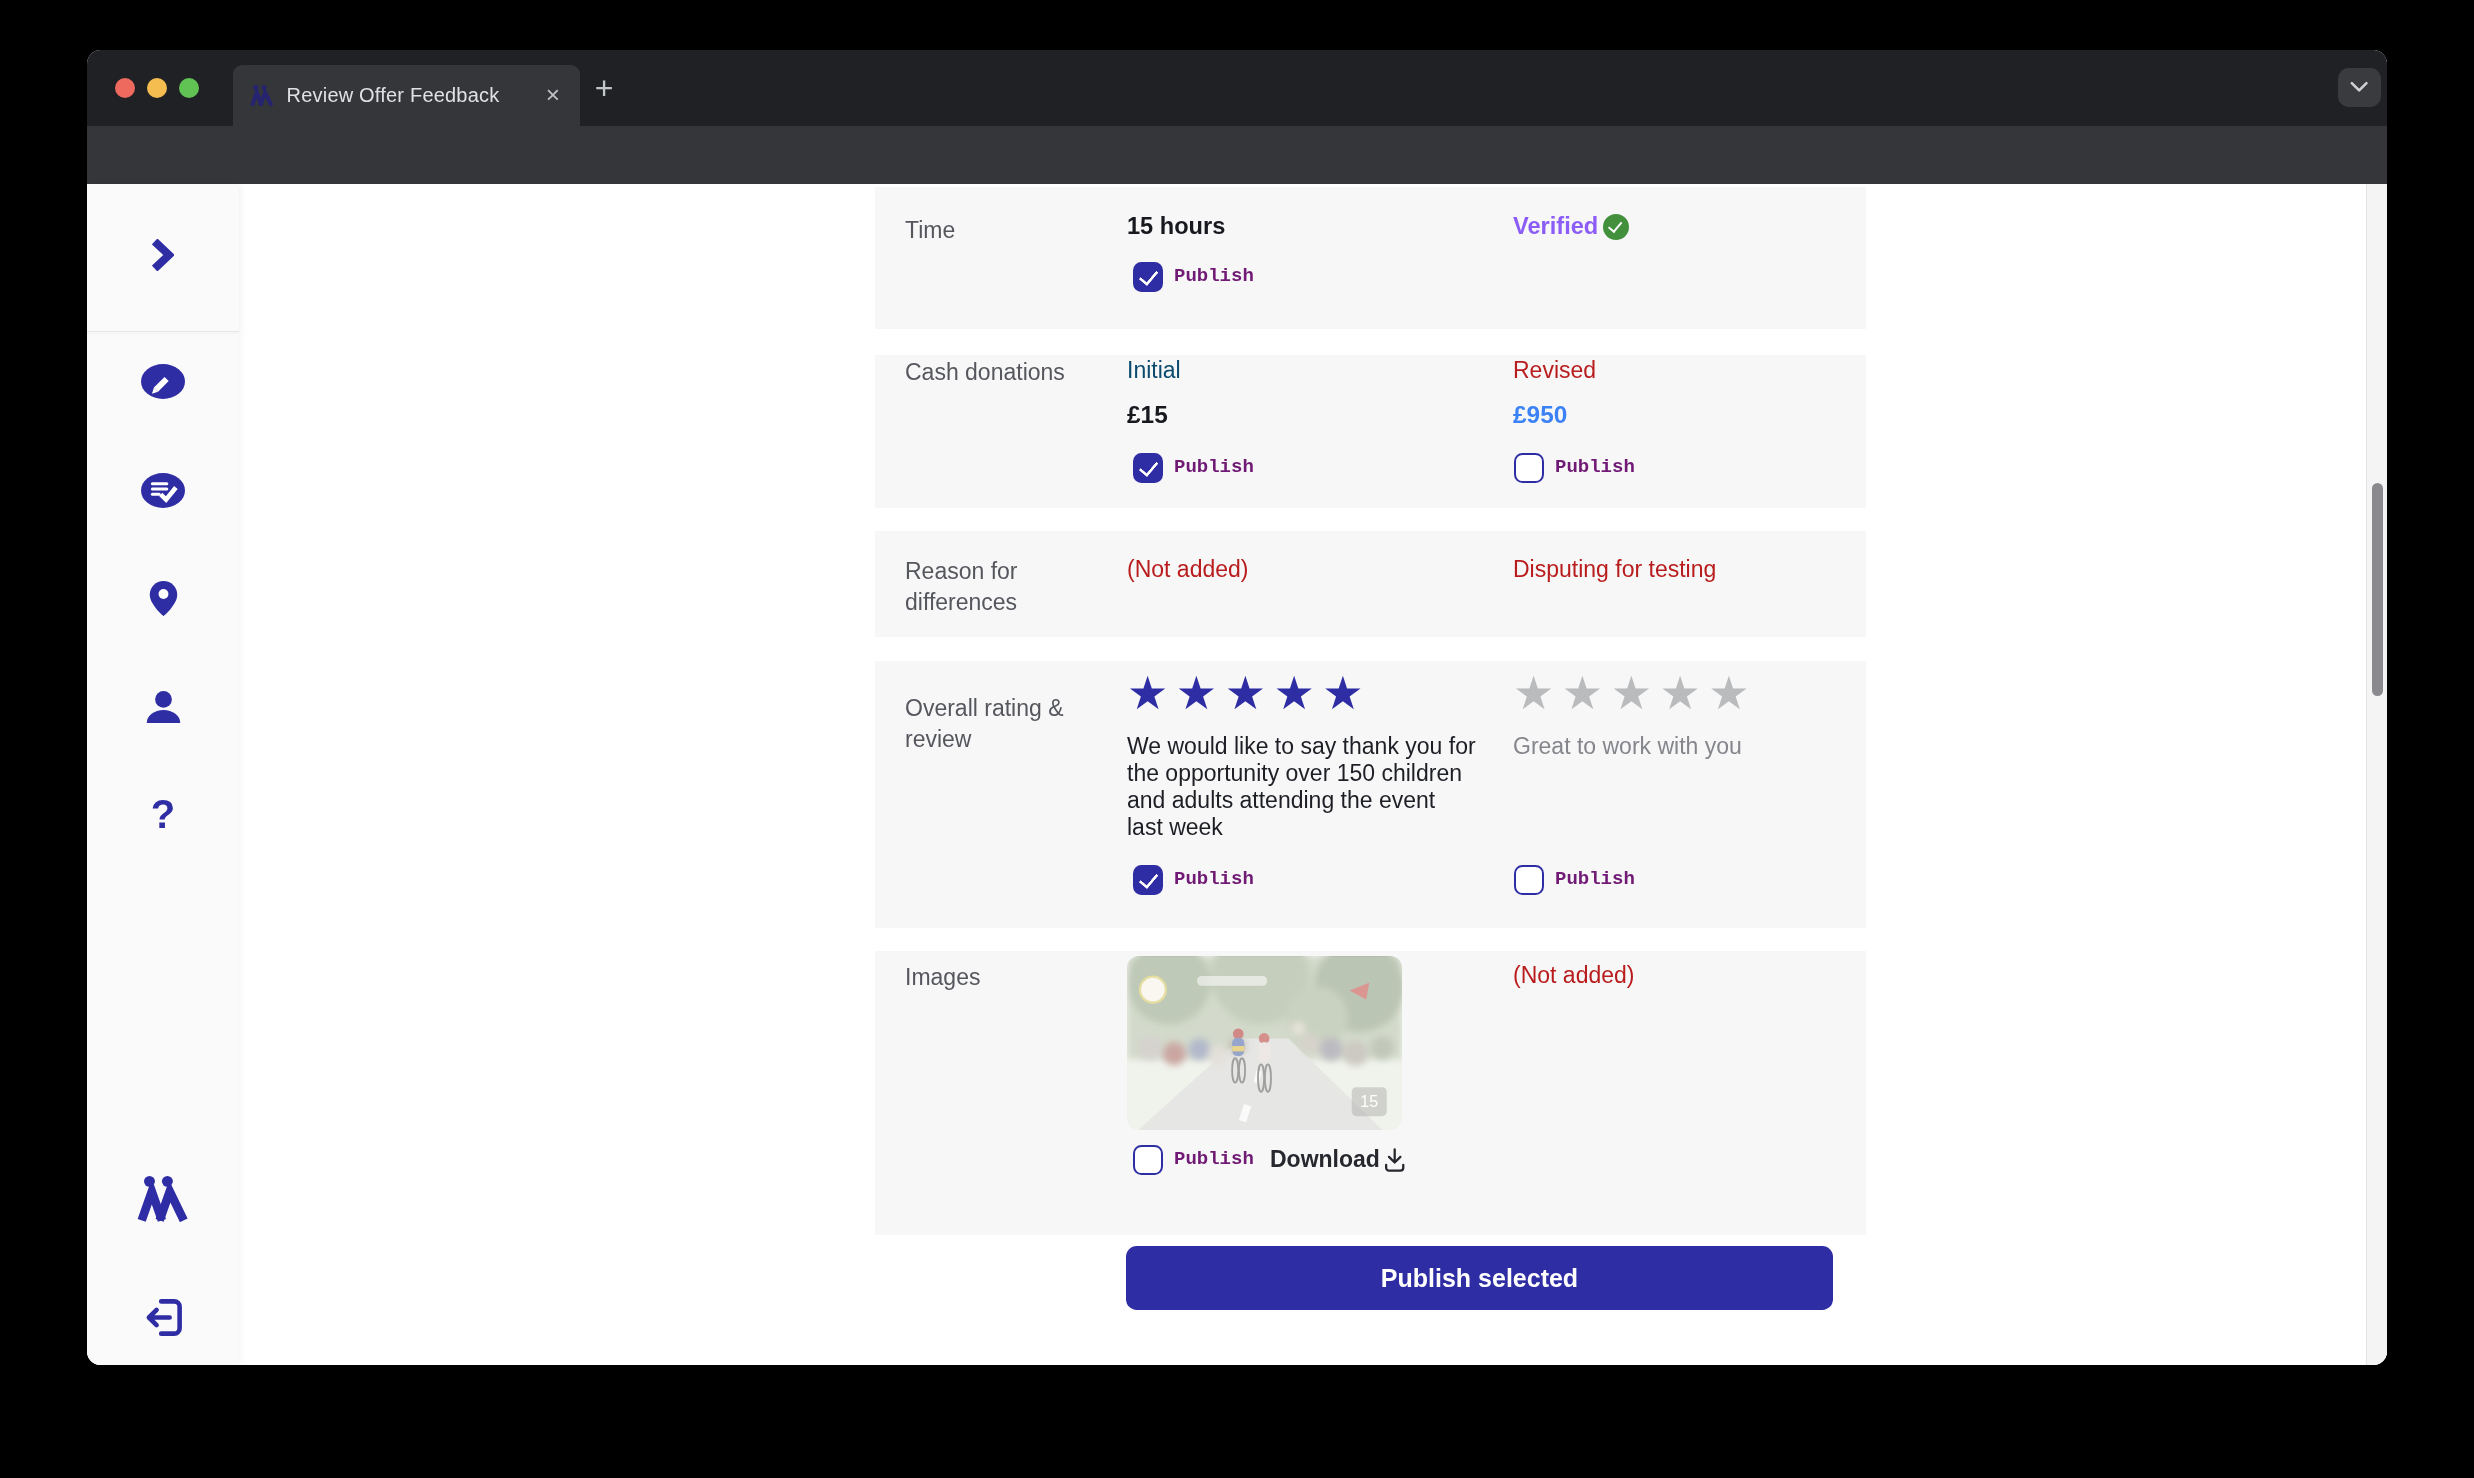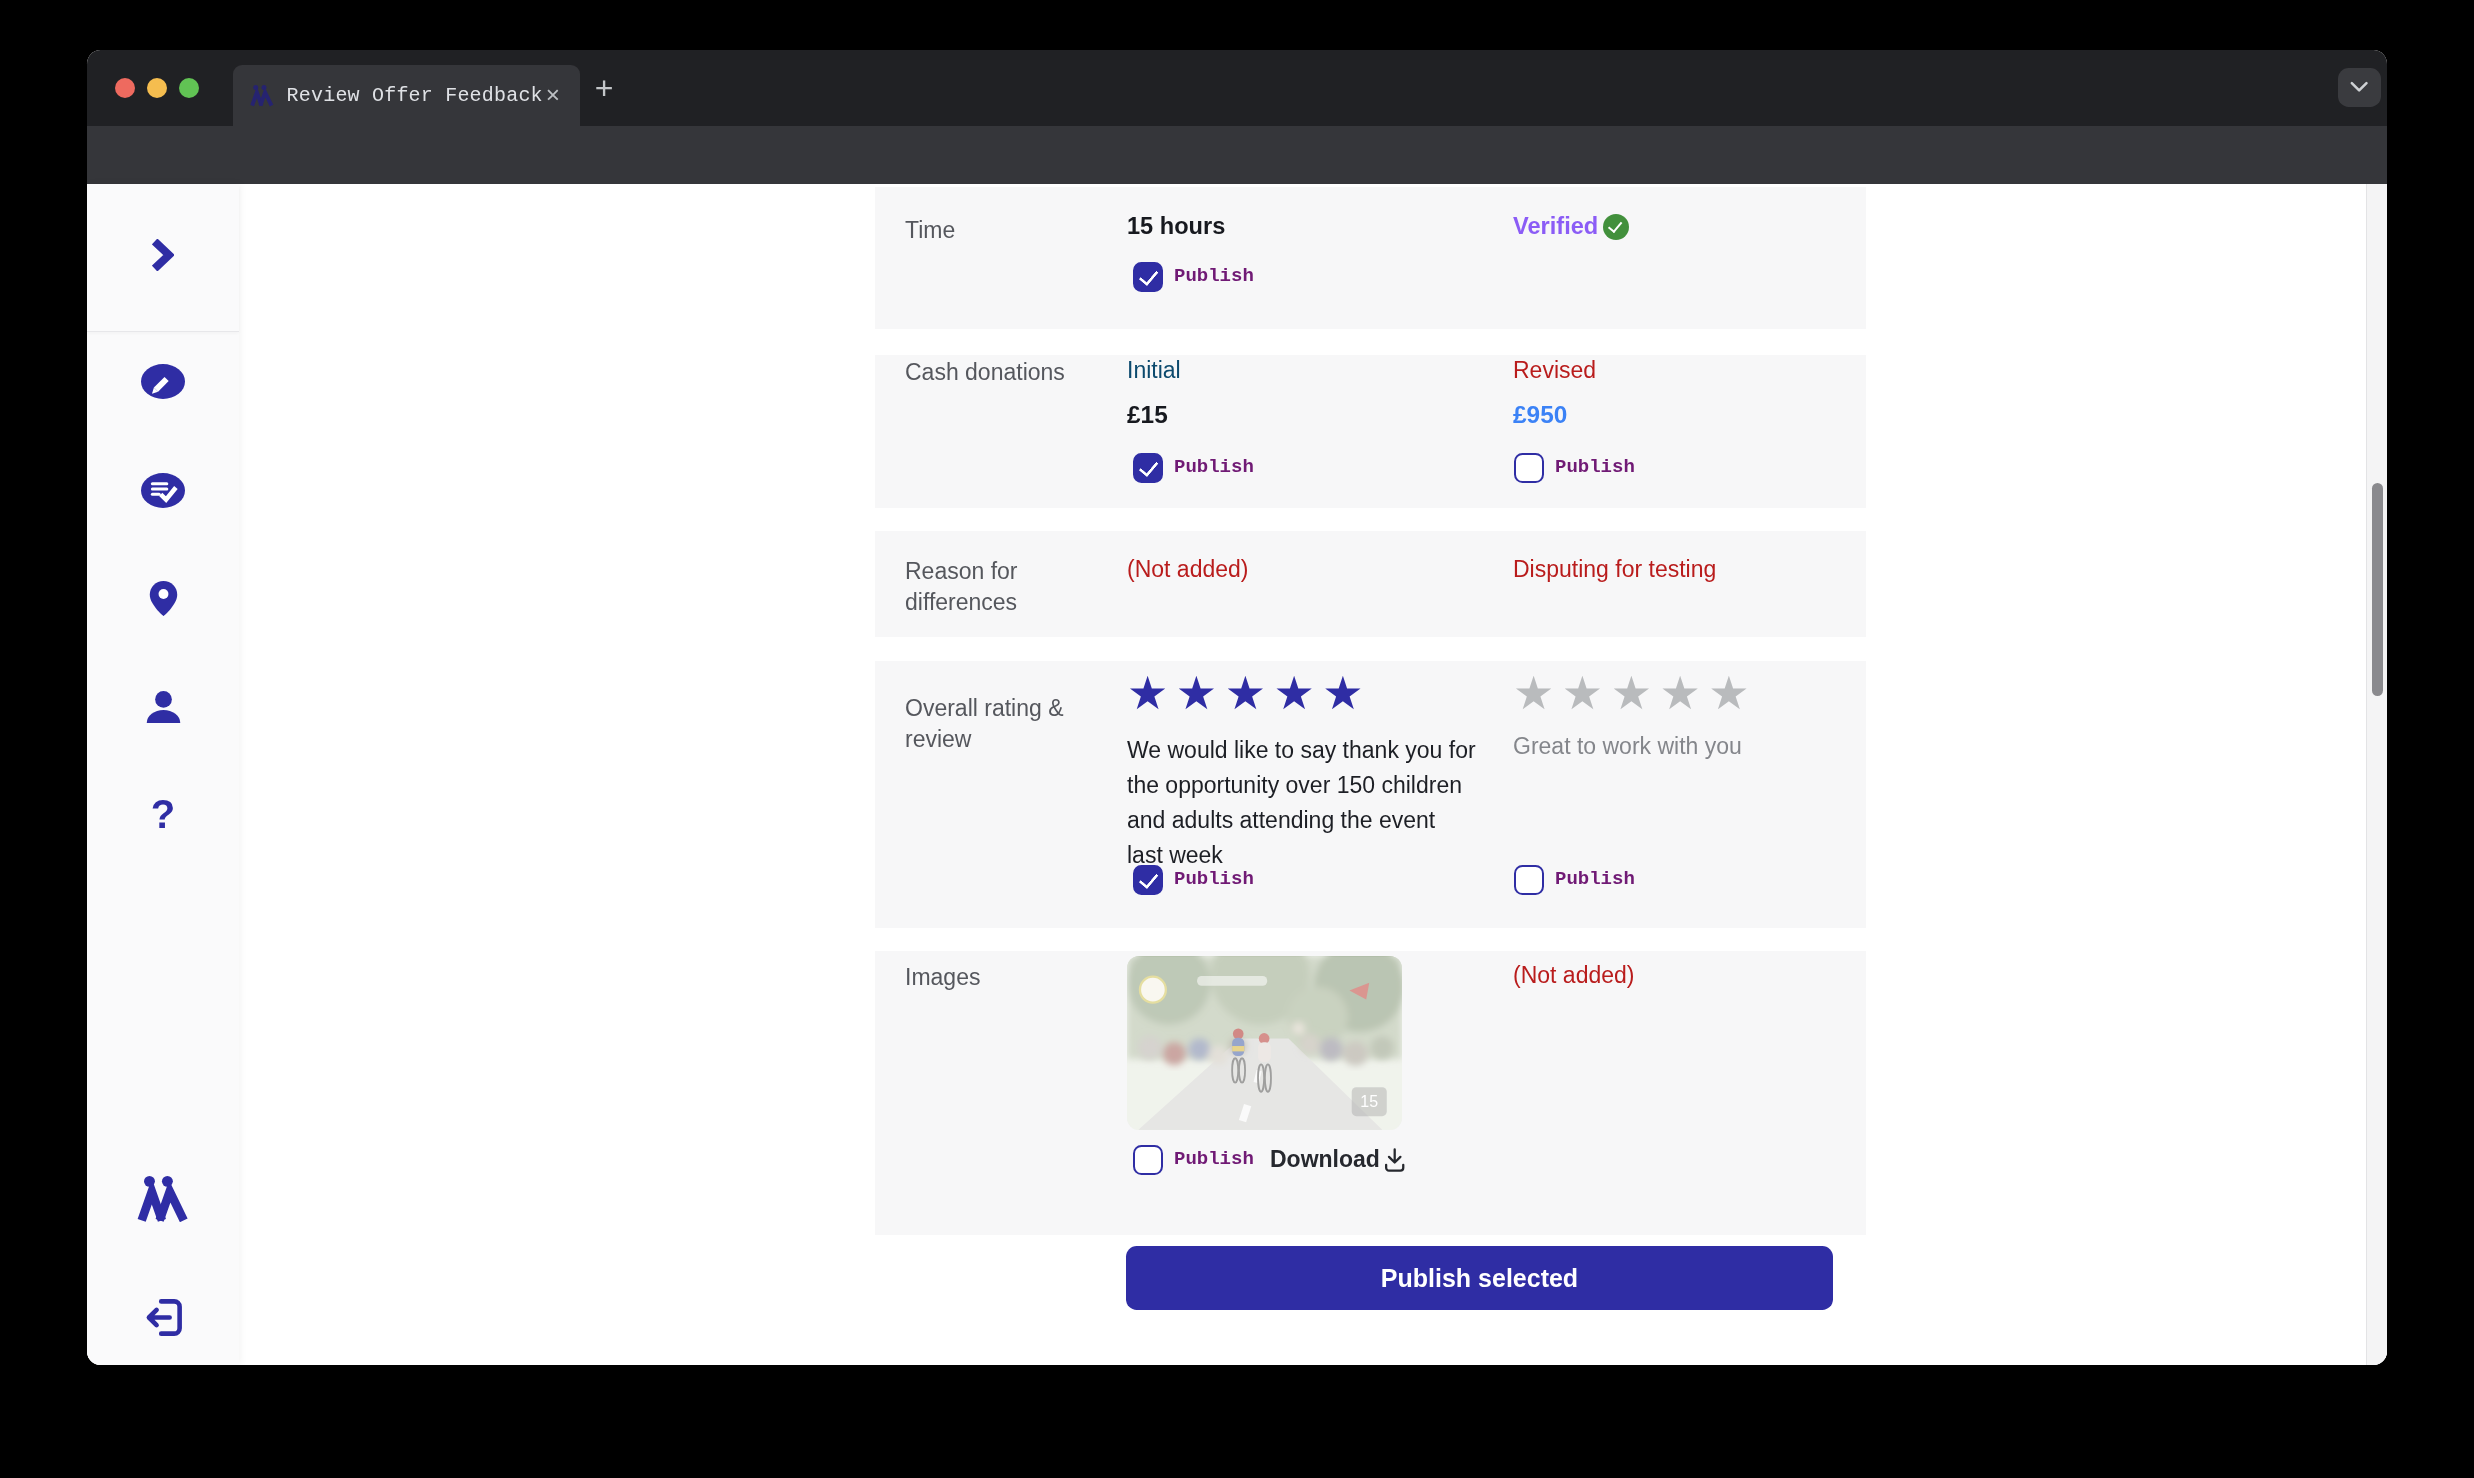--- a/index.html
+++ b/index.html
@@ -6,21 +6,21 @@
     font-family:"Liberation Sans","DejaVu Sans",sans-serif;}
   .window{position:absolute;left:87px;top:50px;width:2300px;height:1315px;border-radius:13.7px;
     overflow:hidden;background:#fff;}
   
   .tabbar{position:absolute;left:0;top:0;width:100%;height:76px;background:#202124;}
   .light{position:absolute;top:28px;width:20px;height:20px;border-radius:50%;}
   .tab{position:absolute;left:146px;top:15.2px;width:347px;height:61px;background:#35363a;
     border-radius:9.1px 9.1px 0 0;display:flex;align-items:center;}
   .tab .fav{margin-left:17px;width:24.4px;height:23px;color:#262370;flex:0 0 auto;}
   .tab-title{margin-left:12.2px;color:#dfe1e5;font-size:20px;letter-spacing:0.2px;white-space:nowrap;
-    overflow:hidden;flex:1;font-family:Liberation Mono, monospace;}
+    overflow:hidden;flex:1;}
   .tab-close{color:#bdc0c4;font-size:24.4px;margin-right:20px;line-height:1;cursor:default;}
   .newtab{position:absolute;left:500px;top:21.3px;width:34px;height:34px;color:#c3c6c9;font-size:32px;
     line-height:34px;text-align:center;}
   .tabsearch{position:absolute;left:2251px;top:17.5px;width:43px;height:39px;background:#3a3b3f;
     border-radius:10.7px;display:flex;align-items:center;justify-content:center;}
   .toolbar{position:absolute;left:0;top:76px;width:100%;height:58px;background:#35363a;}
   .navbtn{position:absolute;top:91px;width:26px;height:26px;}
   .urlpill{position:absolute;left:181px;top:84px;width:1880px;height:44px;border-radius:22px;
     background:#2e2f33;border:1.5px solid #4e4f54;box-sizing:border-box;display:flex;align-items:center;}
   .urlpill .globe{margin-left:15.2px;width:23px;height:23px;flex:0 0 auto;}
@@ -51,21 +51,21 @@
   .checkbox.checked::after{content:"";position:absolute;left:8.4px;top:3px;width:8.4px;height:15.2px;
     border:solid #fff;border-width:0 3px 3px 0;transform:rotate(40deg);border-radius:0.8px;}
   .pub{position:absolute;color:#701a75;font-size:19px;font-weight:700;font-family:Liberation Mono, monospace;}
   .verified-ic{position:absolute;width:26px;height:26px;border-radius:50%;background:#42903c;}
   .verified-ic::after{content:"";position:absolute;left:8.4px;top:4.6px;width:6.1px;height:11.4px;
     border:solid #fff;border-width:0 2.7px 2.7px 0;transform:rotate(40deg);}
   .stars{position:absolute;font-family:"DejaVu Sans",sans-serif;font-size:46px;line-height:43px;
     letter-spacing:7.6px;}
   .stars.filled{color:#2f2da4;}
   .stars.empty{color:#b9bbbd;}
-  .review-text{position:absolute;font-size:23px;line-height:35px;color:#1d1f25;width:350px;}
+  .review-text{position:absolute;font-size:23px;line-height:27px;color:#1d1f25;width:350px;}
   .thumb{position:absolute;left:1040px;top:772px;width:275px;height:174px;border-radius:12.2px;
     overflow:hidden;}
   .download{position:absolute;display:flex;align-items:center;gap:1px;}
   .download span{color:#26282e;font-size:23px;font-weight:700;}
   .big-btn{position:absolute;left:1039px;top:1062px;width:707px;height:64px;border-radius:10.7px;
     background:#2f2da4;display:flex;align-items:center;justify-content:center;border:none;}
   .big-btn span{color:#fff;font-size:25px;font-weight:700;}
   .scroll-track{position:absolute;left:2279px;top:0;width:20.6px;height:100%;background:#f4f4f5;
     border-left:0.8px solid #e3e3e5;box-sizing:border-box;}
   .scroll-thumb{position:absolute;left:4.6px;top:299px;width:11.4px;height:213px;border-radius:6.1px;

